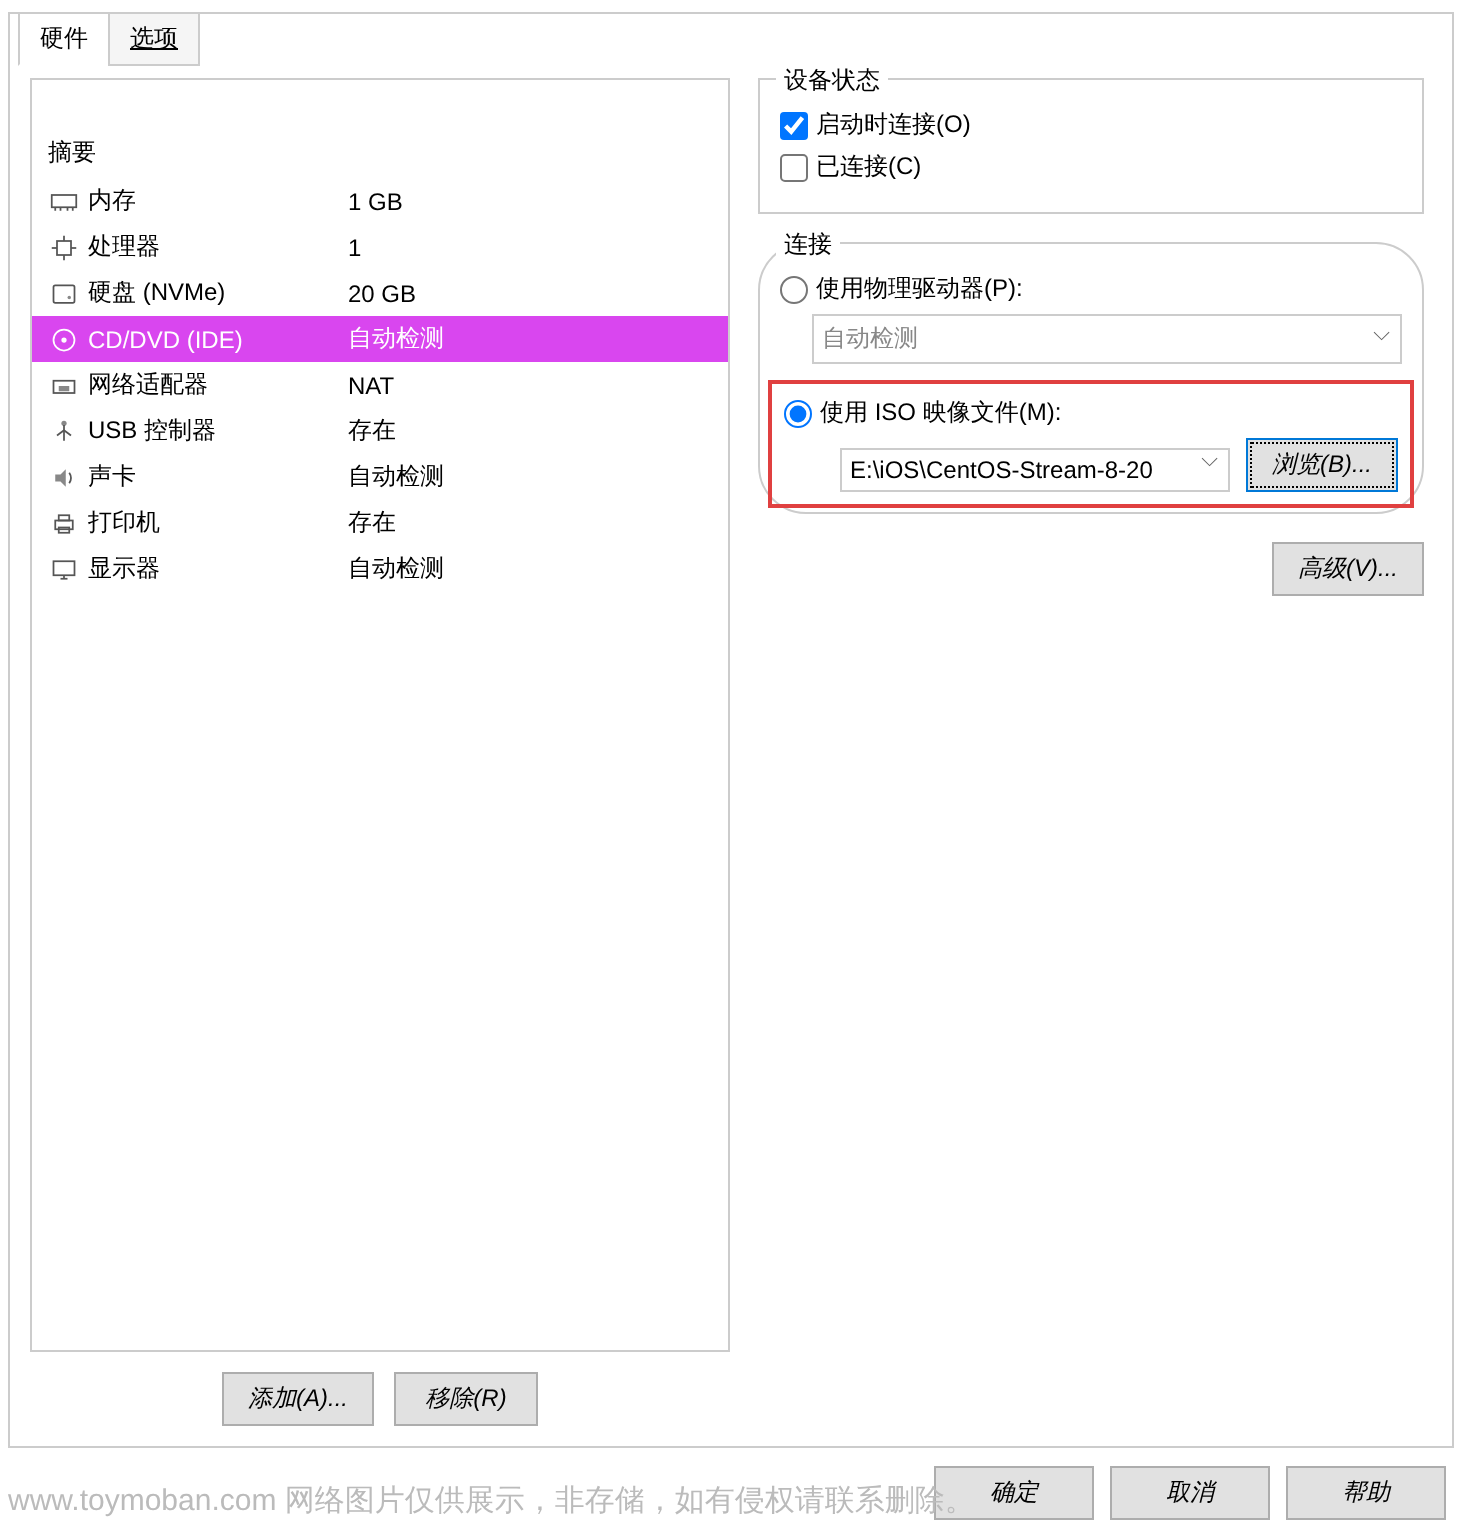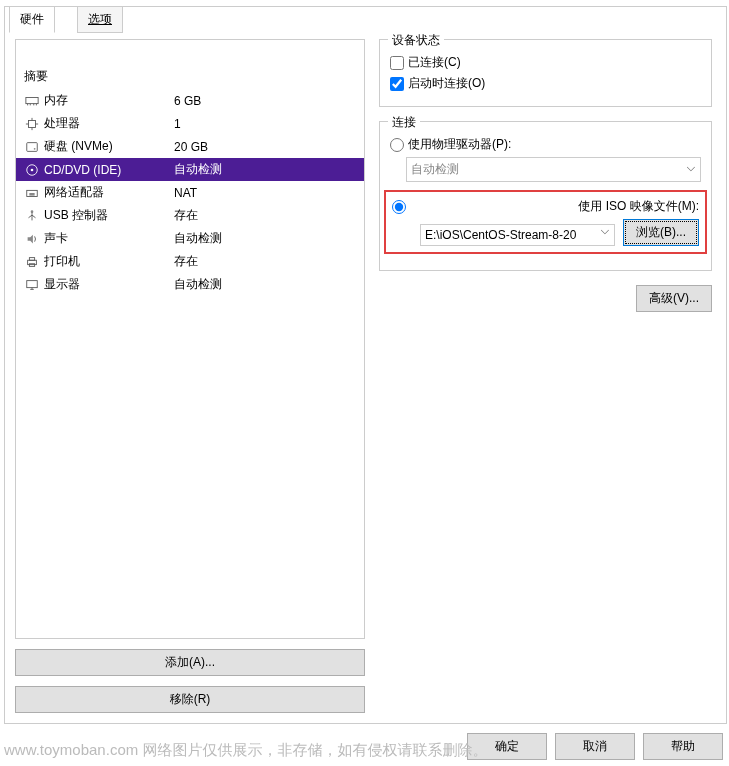--- a/index.html
+++ b/index.html
@@ -1,34 +1,34 @@
 <!DOCTYPE html>
 <html><head>
   <meta charset="utf-8">
   <style>
     * { box-sizing: border-box; margin: 0; padding: 0; font-family: "Microsoft YaHei", "Segoe UI", Tahoma, sans-serif; font-size: 12px; }
     body { background: #fff; width: 729px; height: 766px; position: relative; }
     .dialog { border: 1px solid #ccc; width: 723px; height: 718px; margin: 6px 0 0 4px; position: relative; background: #fff; }
-    .tabs { position: absolute; top: -1px; left: 4px; display: flex; gap: 23px; }
+    .tabs { position: absolute; top: -1px; left: 4px; display: flex; }
     .tab { padding: 4px 10px; border: 1px solid #ccc; background: #fff; border-bottom: 1px solid #fff; margin-right: -1px; cursor: pointer; }
     .tab.inactive { background: #f5f5f5; border-bottom: 1px solid #ccc; text-decoration: underline; }
     .content { position: absolute; top: 22px; left: 0; right: 0; bottom: 0; padding: 10px; display: flex; gap: 10px; }
     .left-panel { width: 350px; display: flex; flex-direction: column; }
     .device-list { border: 1px solid #ccc; flex: 1; overflow: hidden; }
     .list-header { display: flex; padding: 4px 8px; }
     .list-header .col1 { width: 150px; }
     .list-header .col2 { flex: 1; margin-top: 24px; }
     .list-body { }
     .device-row { display: flex; padding: 3px 8px; align-items: center; cursor: pointer; }
-    .device-row.selected { background: #4c1d95; color: #fff; }
+    .device-row.selected { background: #d946ef; color: #fff; }
     .device-row .icon { width: 16px; height: 16px; margin-right: 4px; display: inline-flex; align-items: center; justify-content: center; }
     .device-row .col1 { width: 150px; display: flex; align-items: center; }
     .device-row .col2 { flex: 1; }
-    .left-buttons { display: flex; justify-content: center; gap: 10px; margin-top: 10px; flex-direction: column; }
-    .btn { padding: 4px 12px; border: 1px solid #adadad; background: #e1e1e1; cursor: pointer; min-width: 72px; text-align: center; }
+    .left-buttons { display: flex; justify-content: center; gap: 10px; margin-top: 10px; }
+    .btn { padding: 4px 12px; border: 1px solid #adadad; background: #e1e1e1; cursor: pointer; min-width: 72px; text-align: center; font-style: italic; }
     .btn.focus { border: 1px solid #0078d7; outline: 1px dotted #000; outline-offset: -3px; }
     .right-panel { flex: 1; padding: 0 4px; }
     .group { border: 1px solid #ccc; margin-bottom: 14px; padding: 10px; position: relative; }
     .group.highlight { border: 2px solid #e04040; }
     .group-title { position: absolute; top: -8px; left: 8px; background: #fff; padding: 0 4px; }
     .checkbox-row, .radio-row { display: flex; align-items: center; margin: 4px 0; gap: 4px; }
     .checkbox-row input[type="checkbox"], .radio-row input[type="radio"] { width: 14px; height: 14px; }
     .combo { width: 100%; padding: 3px 4px; border: 1px solid #ccc; background: #fff; margin-top: 4px; appearance: none; position: relative; }
     .combo-wrap { position: relative; margin-left: 16px; }
     .combo-wrap::after { content: "⌵"; position: absolute; right: 6px; top: 4px; pointer-events: none; color: #666; font-size: 11px; }
@@ -62,21 +62,21 @@
                   <svg viewBox="0 0 16 16">
                     <rect x="1" y="4" width="14" height="7" fill="none" stroke="#555"></rect>
                     <line x1="3" y1="11" x2="3" y2="13" stroke="#555"></line>
                     <line x1="6" y1="11" x2="6" y2="13" stroke="#555"></line>
                     <line x1="10" y1="11" x2="10" y2="13" stroke="#555"></line>
                     <line x1="13" y1="11" x2="13" y2="13" stroke="#555"></line>
                   </svg>
                 </span>
       <span>内存</span>
     </div>
-    <div class="col2">6 GB</div>
+    <div class="col2">1 GB</div>
             </div>
             <div class="device-row">
     <div class="col1">
       <span class="icon">
                   <svg viewBox="0 0 16 16">
                     <rect x="4" y="4" width="8" height="8" fill="none" stroke="#555"></rect>
                     <line x1="8" y1="1" x2="8" y2="4" stroke="#555"></line>
                     <line x1="8" y1="12" x2="8" y2="15" stroke="#555"></line>
                     <line x1="1" y1="8" x2="4" y2="8" stroke="#555"></line>
                     <line x1="12" y1="8" x2="15" y2="8" stroke="#555"></line>
@@ -178,41 +178,41 @@
       </div>
       <div class="left-buttons">
         <button class="btn"><span>添加(A)...</span></button>
         <button class="btn"><span>移除(R)</span></button>
       </div>
     </div>
     <div class="right-panel">
       <div class="group">
         <div class="group-title">设备状态</div>
         <div class="checkbox-row">
+          <input type="checkbox" checked="" style="">
+          <label>启动时连接(O)</label>
+        </div>
+        <div class="checkbox-row">
           <input type="checkbox" style="">
           <label>已连接(C)</label>
         </div>
-        <div class="checkbox-row">
-          <input type="checkbox" checked="" style="">
-          <label>启动时连接(O)</label>
-        </div>
-      </div>
-
-      <div class="group" style="padding-bottom:18px;">
+      </div>
+
+      <div class="group" style="padding-bottom:4px;border-radius:24px;">
         <div class="group-title">连接</div>
         <div class="radio-row">
           <input type="radio" name="conn" style="">
           <label>使用物理驱动器(P):</label>
         </div>
         <div class="combo-wrap">
           <div class="combo disabled-combo">自动检测</div>
         </div>
 
         <div class="group highlight" style="border-width:2px; margin:8px -6px -2px -6px; padding:6px;">
-          <div class="radio-row" style="margin-top:0;justify-content:space-between;">
+          <div class="radio-row" style="margin-top:0;">
             <input type="radio" name="conn" checked="" style="">
             <label>使用 ISO 映像文件(M):</label>
           </div>
           <div class="iso-row">
             <div class="combo-wrap">
               <div class="combo">E:\iOS\CentOS-Stream-8-20</div>
             </div>
             <button class="btn focus"><span>浏览(B)...</span></button>
           </div>
         </div>

